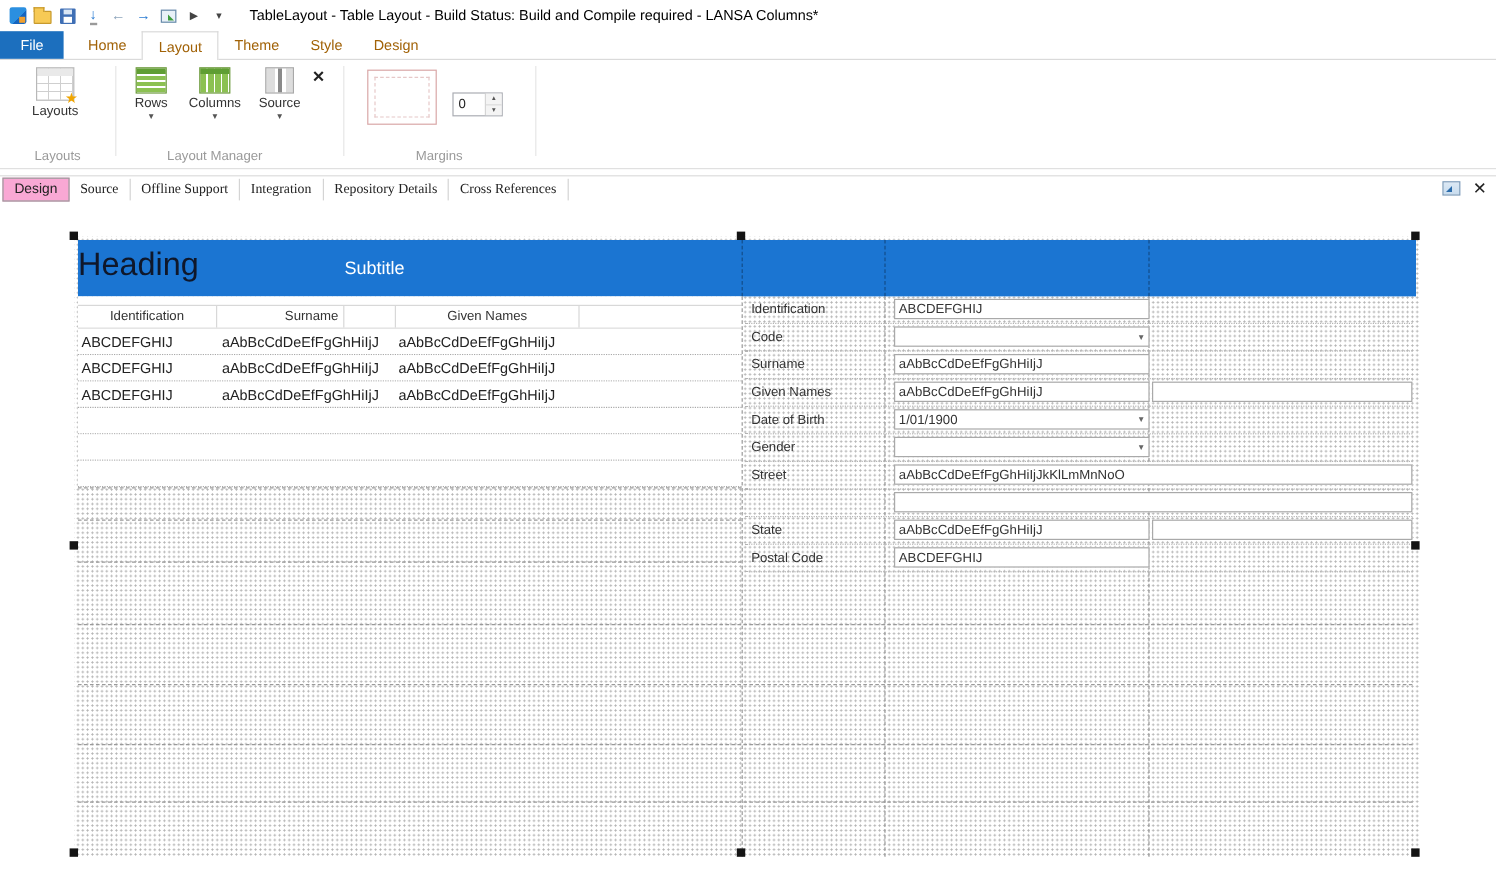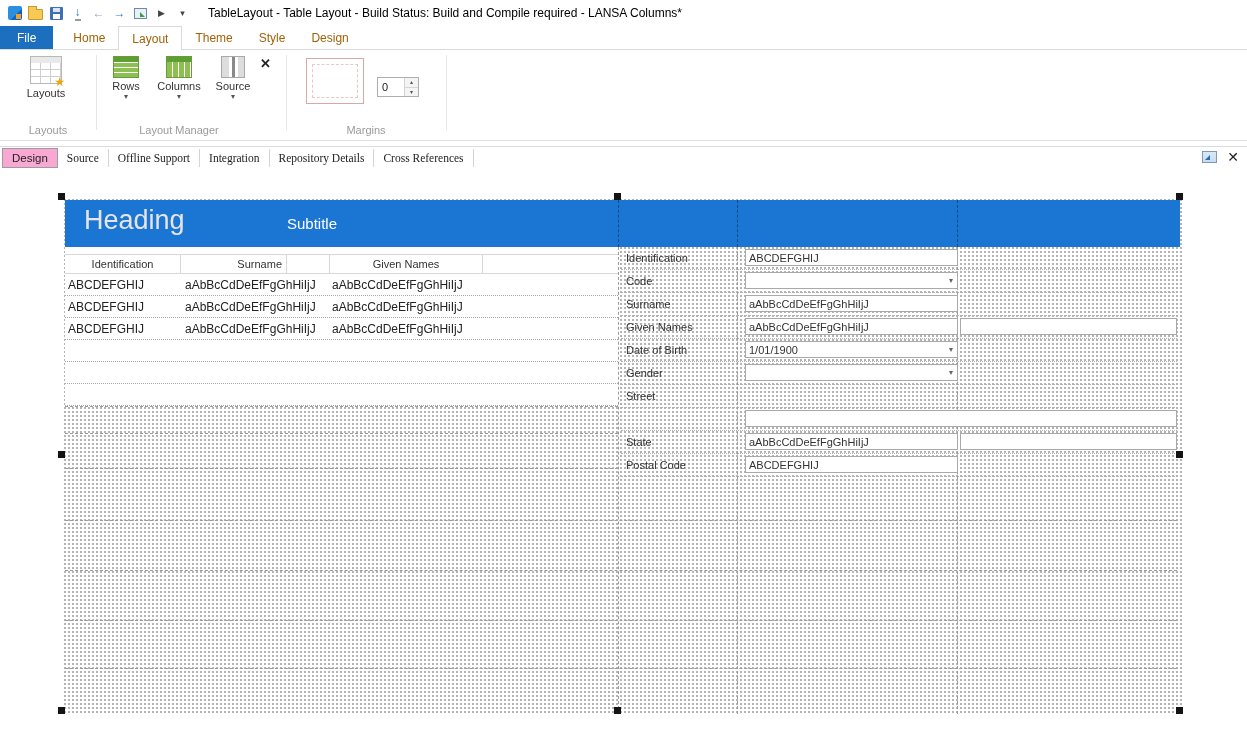--- a/index.html
+++ b/index.html
@@ -86,21 +86,21 @@
               background:linear-gradient(#dce9f5,#c8dcee); position:relative; }
   .ic-float::after { content:""; position:absolute; left:2px; bottom:2px;
                      border-right:5px solid #2b6cab; border-top:5px solid transparent; }
   .ic-close-doc { font-size:14px; color:#222; line-height:1; }
 
   
   .surface { position:absolute; left:62px; top:197px; width:1121px; height:517px;
              background-image:radial-gradient(#b2b2b2 0.7px, rgba(0,0,0,0) 1.1px);
              background-size:4px 4px; background-position:1px 1px; }
   .blueband { position:absolute; left:3px; top:3px; right:3px; height:47px; background:#1b75d2; }
-  .heading  { position:absolute; left:19px; top:5px; font-size:27px; color:#e5e5e5; }
+  .heading  { position:absolute; left:0; top:5px; font-size:27px; color:#0f172a; }
   .subtitle { position:absolute; left:222px; top:15px; font-size:15px; color:#fff; }
   .bband-sep { position:absolute; top:0; bottom:0; width:0; border-left:1px dashed rgba(0,0,0,0.35); }
 
   .list-bg { position:absolute; left:3px; top:50px; width:553px; height:159px; background:#fff; }
   .ltable { position:absolute; left:3px; top:57px; width:553px; }
   .lhead { display:flex; height:20px; border-top:1px solid #d8d8d8; border-bottom:1px solid #d8d8d8; background:#fff; }
   .lh { border-right:1px solid #d8d8d8; font-size:11px; color:#333; display:flex;
         align-items:center; justify-content:center; height:100%; }
   .lh.c1 { width:116px; } .lh.c2 { width:106px; justify-content:flex-end; padding-right:4px; }
   .lh.c3 { width:43px; }  .lh.c4 { width:153px; } .lh.c5 { width:135px; border-right:none; }
@@ -314,20 +314,23 @@
     </div>
     <div class="frow">
       <span class="flabel">Gender</span>
       <div class="fctl">
         <span class="fval"></span>
         <span class="cmb-caret">▾</span>
       </div>
     </div>
     <div class="frow">
       <span class="flabel">Street</span>
+      <div class="fctl wide">
+        <span class="fval">aAbBcCdDeEfFgGhHiIjJkKlLmMnNoO</span>
+      </div>
     </div>
     <div class="frow">
       <div class="fctl wide"></div>
     </div>
     <div class="frow">
       <span class="flabel">State</span>
       <div class="fctl">
         <span class="fval">aAbBcCdDeEfFgGhHiIjJ</span>
       </div>
       <div class="fctl box2"></div>

